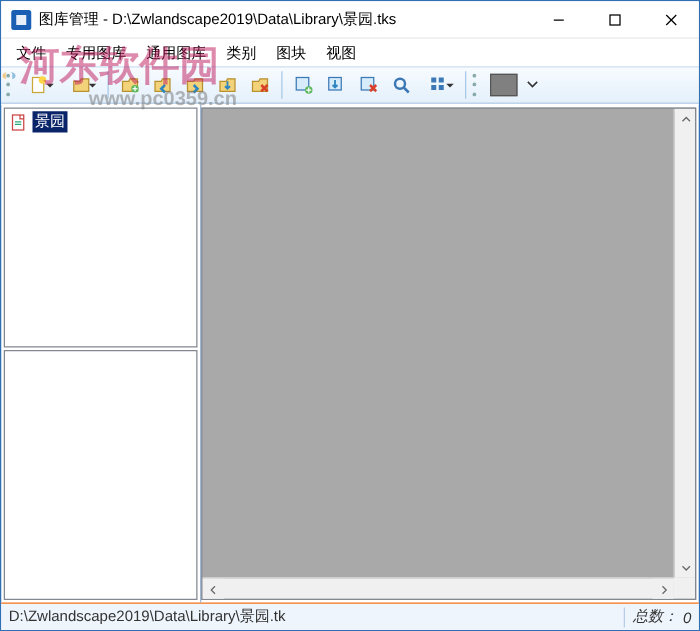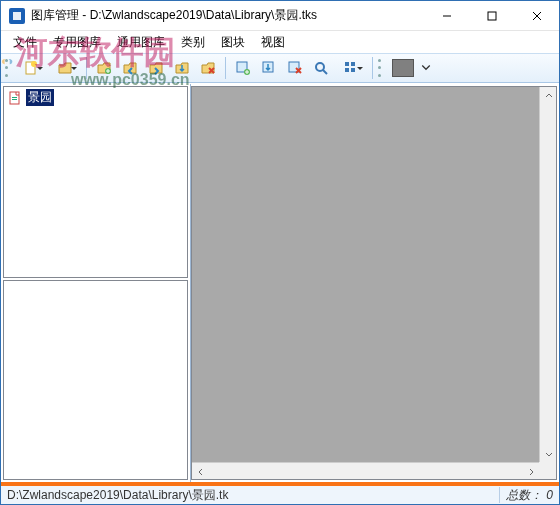--- a/index.html
+++ b/index.html
@@ -19,51 +19,51 @@
   .menubar { height: 22px; display: flex; align-items: center; padding: 0 4px; background:#fff; }
   .menu-item { padding: 2px 8px; cursor: pointer; color: #000; }
 
   
   .watermark { position: absolute; left: 0; top: 30px; right:0; pointer-events: none; z-index: 5; opacity: 0.5; }
   .wm-row { display:flex; align-items:center; gap:4px; }
   .wm-logo { font-size: 34px; font-weight: bold; letter-spacing: -2px; }
   .wm-c1 { color:#f39c12; }
   .wm-c2 { color:#2e86c1; }
   .wm-text { font-size: 32px; font-weight: bold; color:#be185d; }
-  .wm-url { font-size: 16px; font-weight:bold; color:#14532d; margin-left: 70px; margin-top:-4px;}
+  .wm-url { font-size: 16px; font-weight:bold; color:#737373; margin-left: 70px; margin-top:-4px;}
 
   
   .toolbar { height: 30px; background: linear-gradient(#f7fbff,#e4f0fb); border-top:1px solid #c9def2; border-bottom:1px solid #a9c7e6; display:flex; align-items:center; padding: 0 4px; gap:2px; position:relative; z-index:2; }
   .tool-btn { width:24px; height:24px; display:flex; align-items:center; justify-content:center; cursor:pointer; border:1px solid transparent; border-radius:2px; position:relative; }
   .tool-btn svg { width:16px; height:16px; }
   .tool-dd { width:32px; }
   .tool-dd::after { content:""; position:absolute; right:3px; top:10px; border:3px solid transparent; border-top-color:#333; }
   .tool-sep { width:1px; height:22px; background:#a9c7e6; margin:0 3px; }
   .tool-grip { width:5px; height:22px; display:flex; flex-direction:column; justify-content:space-around; margin-right:3px; }
   .tool-grip span { width:3px; height:3px; background:#8aa; border-radius:50%; }
   .color-swatch { width:22px; height:18px; background:#808080; border:1px solid #555; }
 
   
   .client { flex:1; display:flex; border-top:1px solid #fff; position:relative; z-index:1; }
-  .left-col { width:190px; display:flex; flex-direction:column; border-right:1px solid #9db8d6;justify-content:space-between; }
+  .left-col { width:160px; display:flex; flex-direction:column; border-right:1px solid #9db8d6;justify-content:space-between; }
   .tree-pane { flex:1; border:1px solid #828790; margin:2px 2px 1px 2px; background:#fff; overflow:auto; }
   .tree-item { display:flex; align-items:center; gap:4px; padding:2px 4px; cursor:pointer; }
   .tree-item .doc-ico { width:14px; height:14px; }
   .tree-item .label { background:#0a246a; color:#fff; padding:0 2px; }
   .preview-pane { height:200px; border:1px solid #828790; margin:1px 2px 2px 2px; background:#fff; }
 
   .content-pane { flex:1; margin:2px 2px 2px 0; border:1px solid #828790; background:#a9a9a9; position:relative; overflow:hidden; }
   .scroll-v { position:absolute; right:0; top:0; bottom:17px; width:17px; background:#f0f0f0; border-left:1px solid #cdcdcd; }
   .scroll-h { position:absolute; left:0; right:17px; bottom:0; height:17px; background:#f0f0f0; border-top:1px solid #cdcdcd; }
   .scroll-corner { position:absolute; right:0; bottom:0; width:17px; height:17px; background:#f0f0f0; }
   .sb-btn { position:absolute; width:17px; height:17px; background:#f0f0f0; display:flex; align-items:center; justify-content:center; cursor:pointer;}
   .sb-btn svg{ width:8px;height:8px; }
 
   
-  .statusbar { height:22px; border-top:4px solid #f97316; background:#eef5fc; display:flex; align-items:center; padding:0 6px; color:#333; }
+  .statusbar { height:22px; border-top:1px solid #f97316; background:#eef5fc; display:flex; align-items:center; padding:0 6px; color:#333; }
   .status-left { flex:1; white-space:nowrap; overflow:hidden; }
   .status-right { display:flex; align-items:center; gap:4px;font-style:italic; }
   .status-sep { width:1px; height:16px; background:#b8cee6; margin:0 6px; }
 </style>
 </head>
 <body>
 
 <div class="window">
 
   <div class="titlebar">

